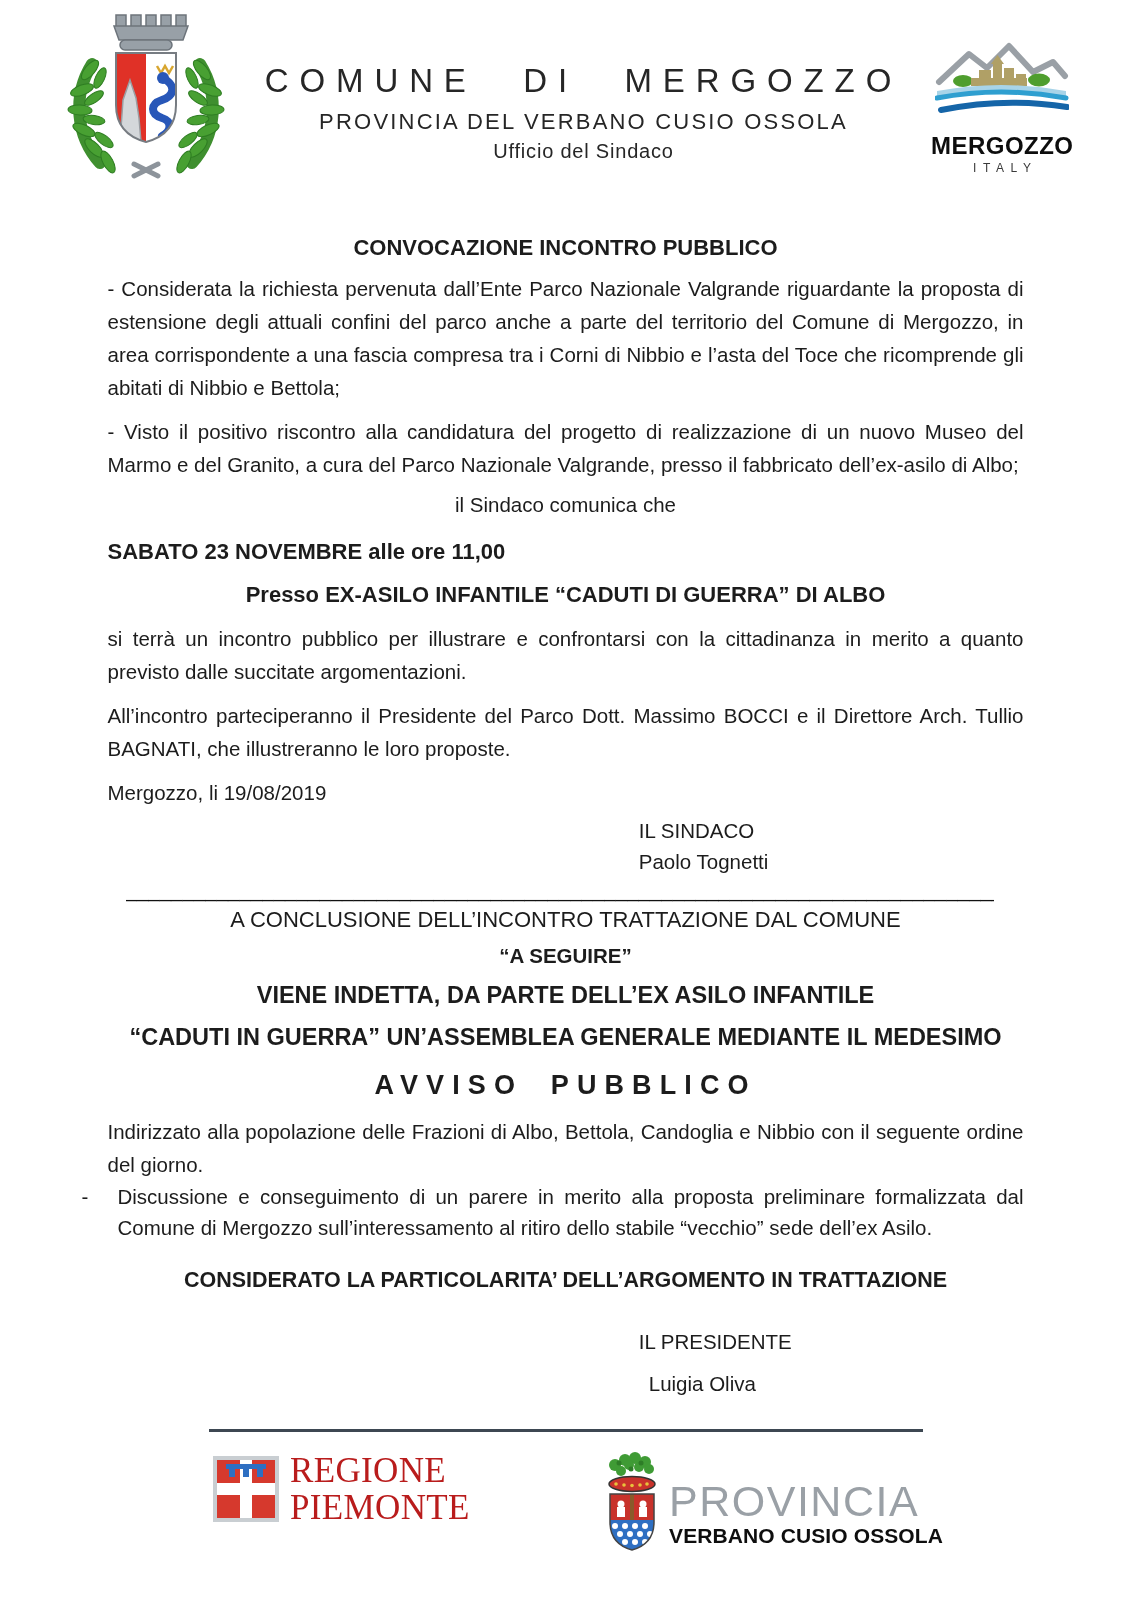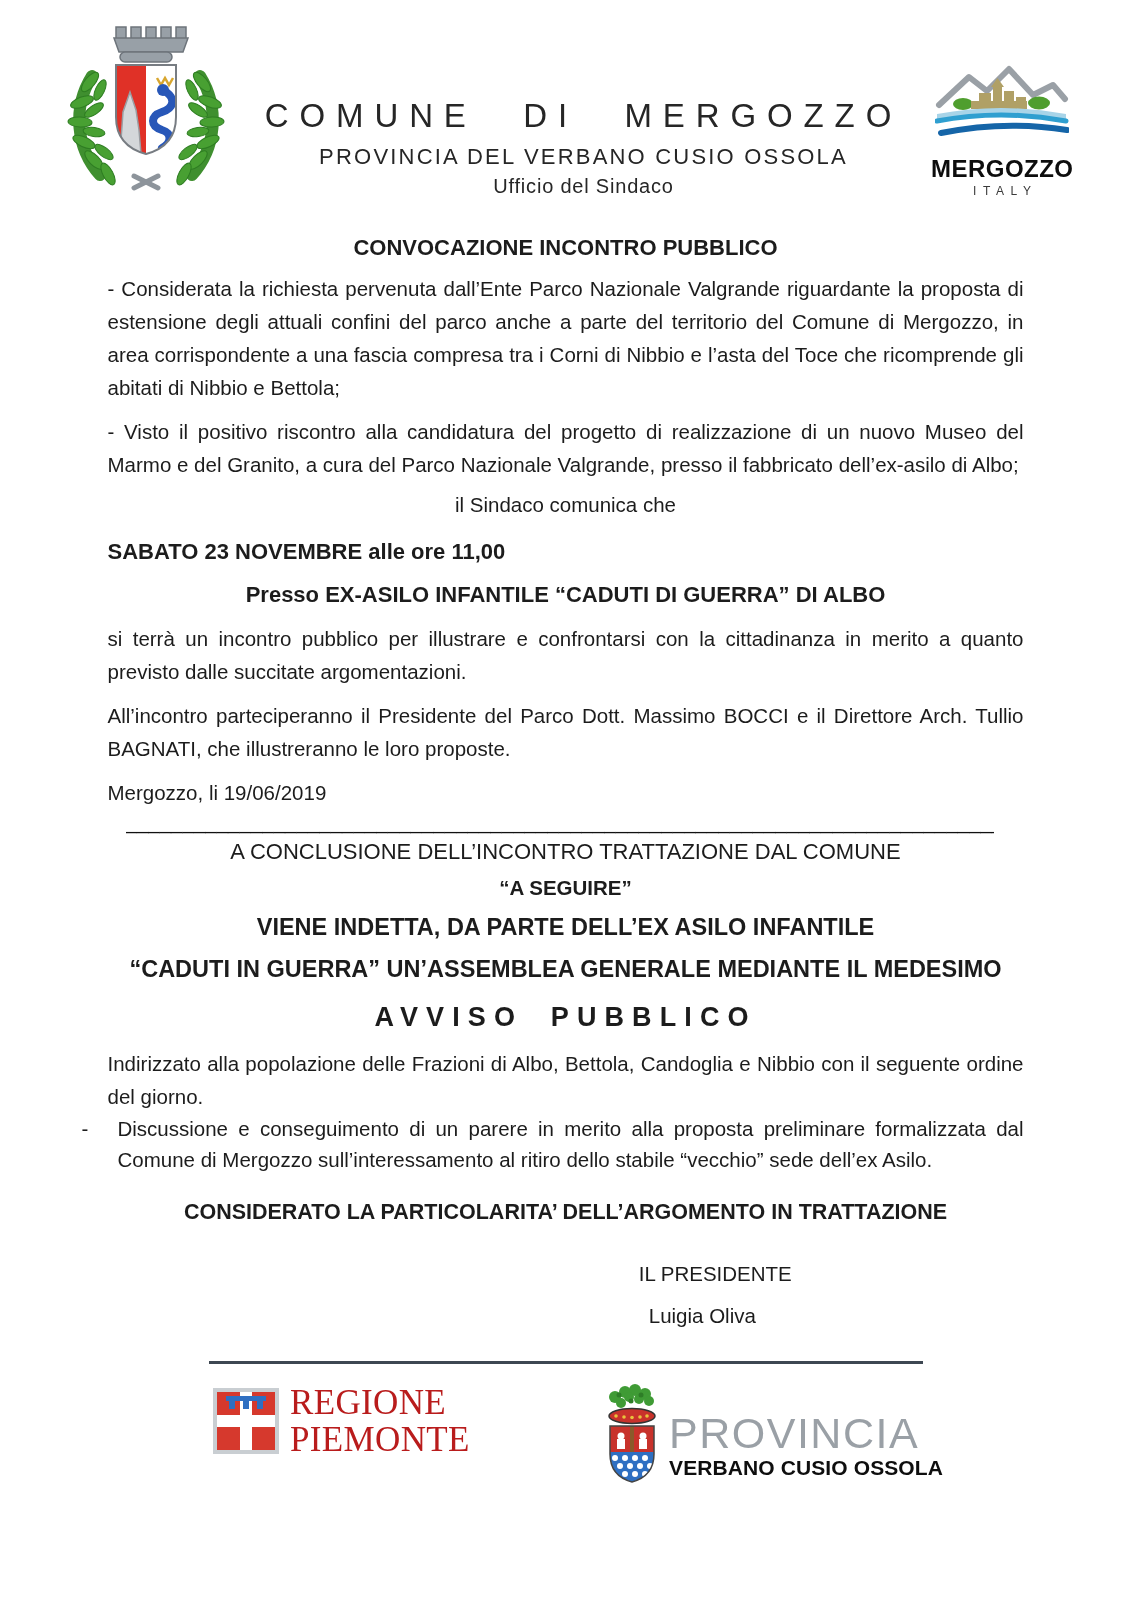--- a/index.html
+++ b/index.html
@@ -2,21 +2,21 @@
 <html><head>
 <meta charset="utf-8">
 <style>
   html,body { margin:0; padding:0; background:#ffffff; }
   .page {
     width:1131px; height:1600px; margin:0 auto; background:#ffffff;
     font-family:"Liberation Sans", sans-serif; color:#1c1c1c;
     overflow:hidden; position:relative; box-sizing:border-box;
   }
   
-  .header { display:flex; align-items:flex-end; padding:24px 58px 0 60px; height:198px; box-sizing:border-box; }
+  .header { display:flex; align-items:flex-start; padding:0 58px 0 60px; height:198px; box-sizing:border-box; }
   .crest-wrap { width:176px; flex:none; }
   .header-center { flex:1; text-align:center; padding-top:62px; }
   .commune-title { font-size:33px; letter-spacing:0.33em; word-spacing:0.8em; white-space:nowrap; color:#262626; }
   .province-line { font-size:22px; letter-spacing:0.10em; white-space:nowrap; margin-top:9px; color:#262626; }
   .office-line   { font-size:20px; font-weight:normal; letter-spacing:0.04em; margin-top:5px; color:#262626; }
   .logo-wrap { width:142px; flex:none; padding-top:34px; text-align:center; }
   .logo-title { font-size:24px; font-weight:bold; color:#0d0d0d; letter-spacing:0.02em; margin-top:2px; }
   .logo-sub { font-size:12px; letter-spacing:0.55em; padding-left:0.55em; color:#3a3a3a; margin-top:1px; }
   
   .doc { width:916px; margin:0 auto; font-size:20.5px; line-height:33px; }
@@ -156,22 +156,26 @@
     <p class="just">- Considerata la richiesta pervenuta dall’Ente Parco Nazionale Valgrande riguardante la proposta di estensione degli attuali confini del parco anche a parte del territorio del Comune di Mergozzo, in area corrispondente a una fascia compresa tra i Corni di Nibbio e l’asta del Toce che ricomprende gli abitati di Nibbio e Bettola;</p>
     <p class="just">- Visto il positivo riscontro alla candidatura del progetto di realizzazione di un nuovo Museo del Marmo e del Granito, a cura del Parco Nazionale Valgrande, presso il fabbricato dell’ex-asilo di Albo;</p>
 
     <div class="announce">il Sindaco comunica che</div>
     <div class="event-date">SABATO 23 NOVEMBRE alle ore 11,00</div>
     <div class="event-venue">Presso EX-ASILO INFANTILE “CADUTI DI GUERRA” DI ALBO</div>
 
     <p class="just">si terrà un incontro pubblico per illustrare e confrontarsi con la cittadinanza in merito a quanto previsto dalle succitate argomentazioni.</p>
     <p class="just">All’incontro parteciperanno il Presidente del Parco Dott. Massimo BOCCI e il Direttore Arch. Tullio BAGNATI, che illustreranno le loro proposte.</p>
 
-    <div class="place-date">Mergozzo, li 19/06/2019</div>
-
+    <div class="place-date">Mergozzo, li 19/08/2019</div>
+
+    <div class="sig">
+      <div>IL SINDACO</div>
+      <div class="sig-name">Paolo Tognetti</div>
+    </div>
 
     <div class="divider">____________________________________________________________________________________</div>
 
     <div class="asm-intro">A CONCLUSIONE DELL’INCONTRO TRATTAZIONE DAL COMUNE</div>
     <div class="follow">“A SEGUIRE”</div>
     <div class="called">VIENE INDETTA, DA PARTE DELL’EX ASILO INFANTILE</div>
     <div class="called called2"><span>“CADUTI IN GUERRA” </span><span class="u">UN’ASSEMBLEA GENERALE</span><span> MEDIANTE IL MEDESIMO</span></div>
     <div class="avviso">AVVISO PUBBLICO</div>
 
     <p class="just addressed">Indirizzato alla popolazione delle Frazioni di Albo, Bettola, Candoglia e Nibbio con il seguente ordine del giorno.</p>

